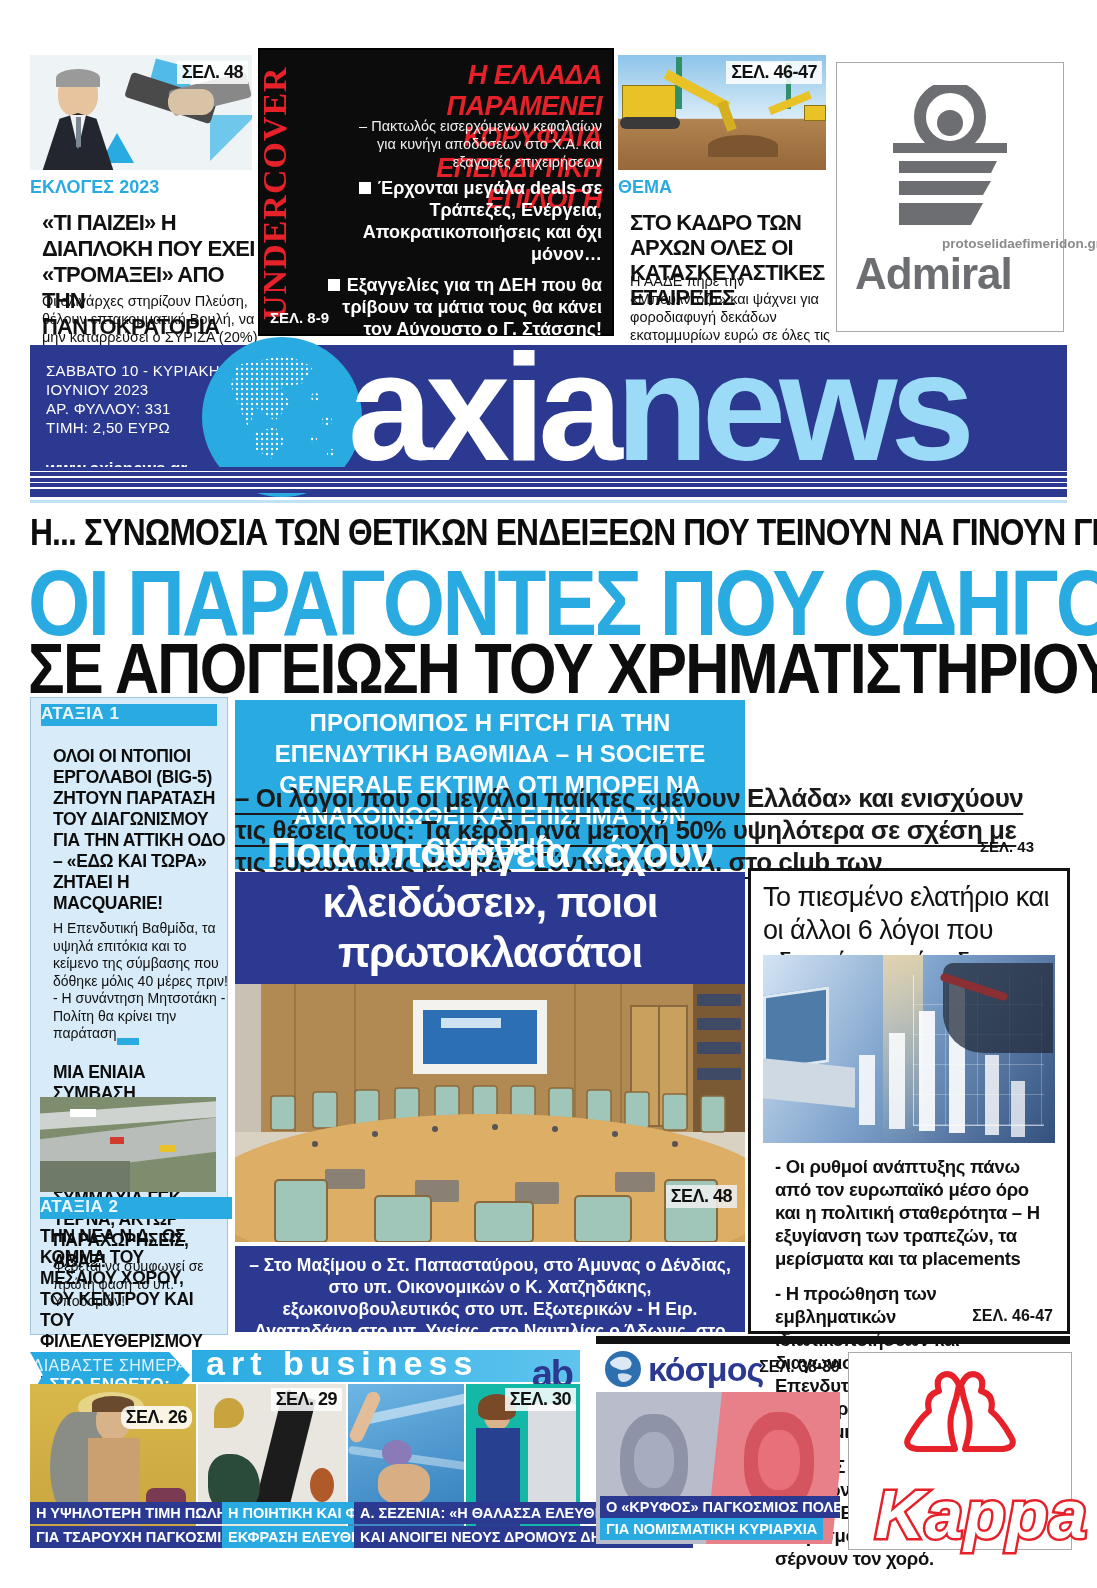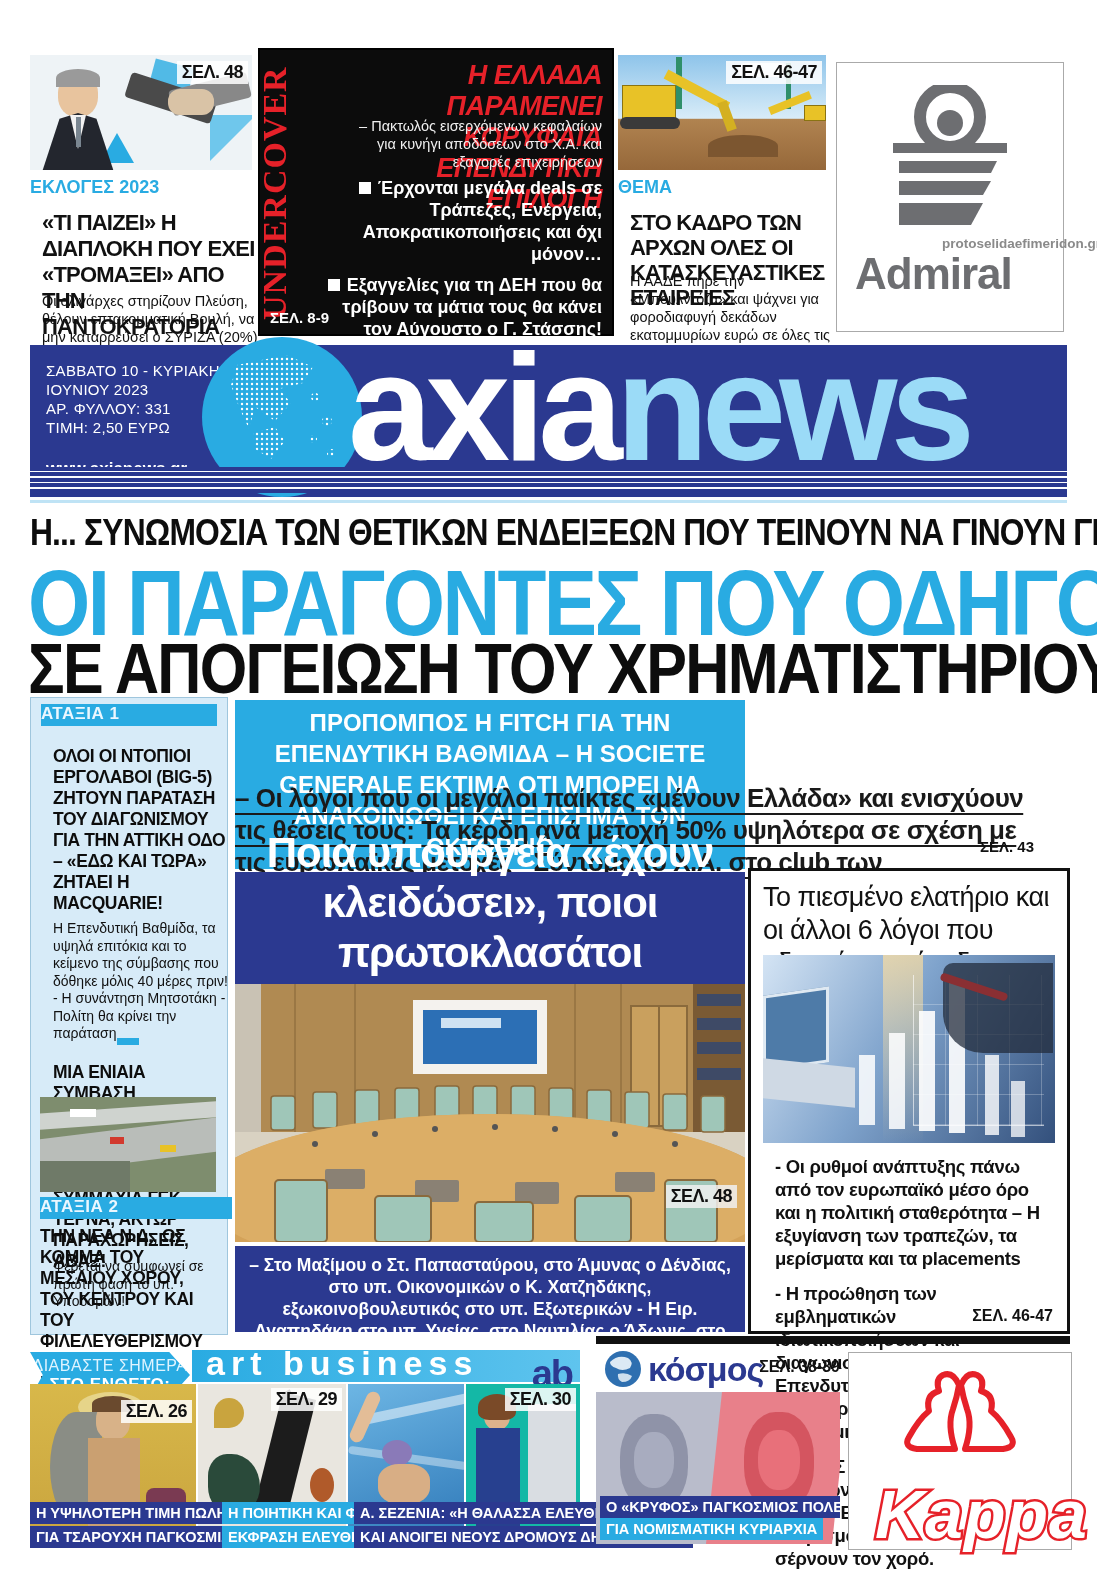--- a/index.html
+++ b/index.html
@@ -302,21 +302,21 @@
     <span class="ab-logo abs" style="right:8px;top:-8px;margin-top:11px;">ab</span>
   </div>
 
   <div class="photo" style="left:30px;top:1384px;width:166px;height:158px;position:absolute;background:linear-gradient(#d8b84a,#c9a43e);">
     <div class="abs" style="left:48px;top:8px;width:66px;height:30px;background:#e6d489;border-radius:50%;"></div>
     <div class="abs" style="left:20px;top:28px;width:52px;height:110px;background:#8a8d85;border-radius:60% 0 0 60%;"></div>
     <div class="abs" style="left:66px;top:18px;width:34px;height:38px;background:#d8b288;border-radius:45%;"></div>
     <div class="abs" style="left:62px;top:12px;width:42px;height:16px;background:#6a4a2e;border-radius:50% 50% 0 0;"></div>
     <div class="abs" style="left:58px;top:54px;width:52px;height:104px;background:#caa071;"></div>
     <div class="abs" style="left:116px;top:104px;width:40px;height:28px;background:#7a3a52;border-radius:8px;"></div>
-    <span class="pagebadge abs" style="right:4px;top:16px;">ΣΕΛ. 26</span>
+    <span class="pagebadge abs" style="right:4px;top:22px;border-radius:9px;">ΣΕΛ. 26</span>
   </div>
   <div class="photo" style="left:198px;top:1384px;width:148px;height:158px;position:absolute;background:#e9e6df;">
     <div class="abs" style="left:70px;top:10px;width:34px;height:120px;background:#1c1c1c;transform:rotate(14deg);"></div>
     <div class="abs" style="left:10px;top:70px;width:52px;height:60px;background:#2a4a3a;border-radius:40% 60% 50% 50%;"></div>
     <div class="abs" style="left:16px;top:14px;width:30px;height:30px;background:#c9a43e;border-radius:50% 50% 50% 0;"></div>
     <div class="abs" style="left:112px;top:84px;width:24px;height:34px;background:#b05a2a;border-radius:50%;"></div>
     <div class="abs" style="left:96px;top:4px;width:6px;height:40px;background:#1c1c1c;transform:rotate(-30deg);"></div>
     <span class="pagebadge abs" style="right:4px;top:4px;">ΣΕΛ. 29</span>
   </div>
   <div class="photo" style="left:348px;top:1384px;width:116px;height:158px;position:absolute;background:linear-gradient(160deg,#6db6e4,#2e78b8);">

